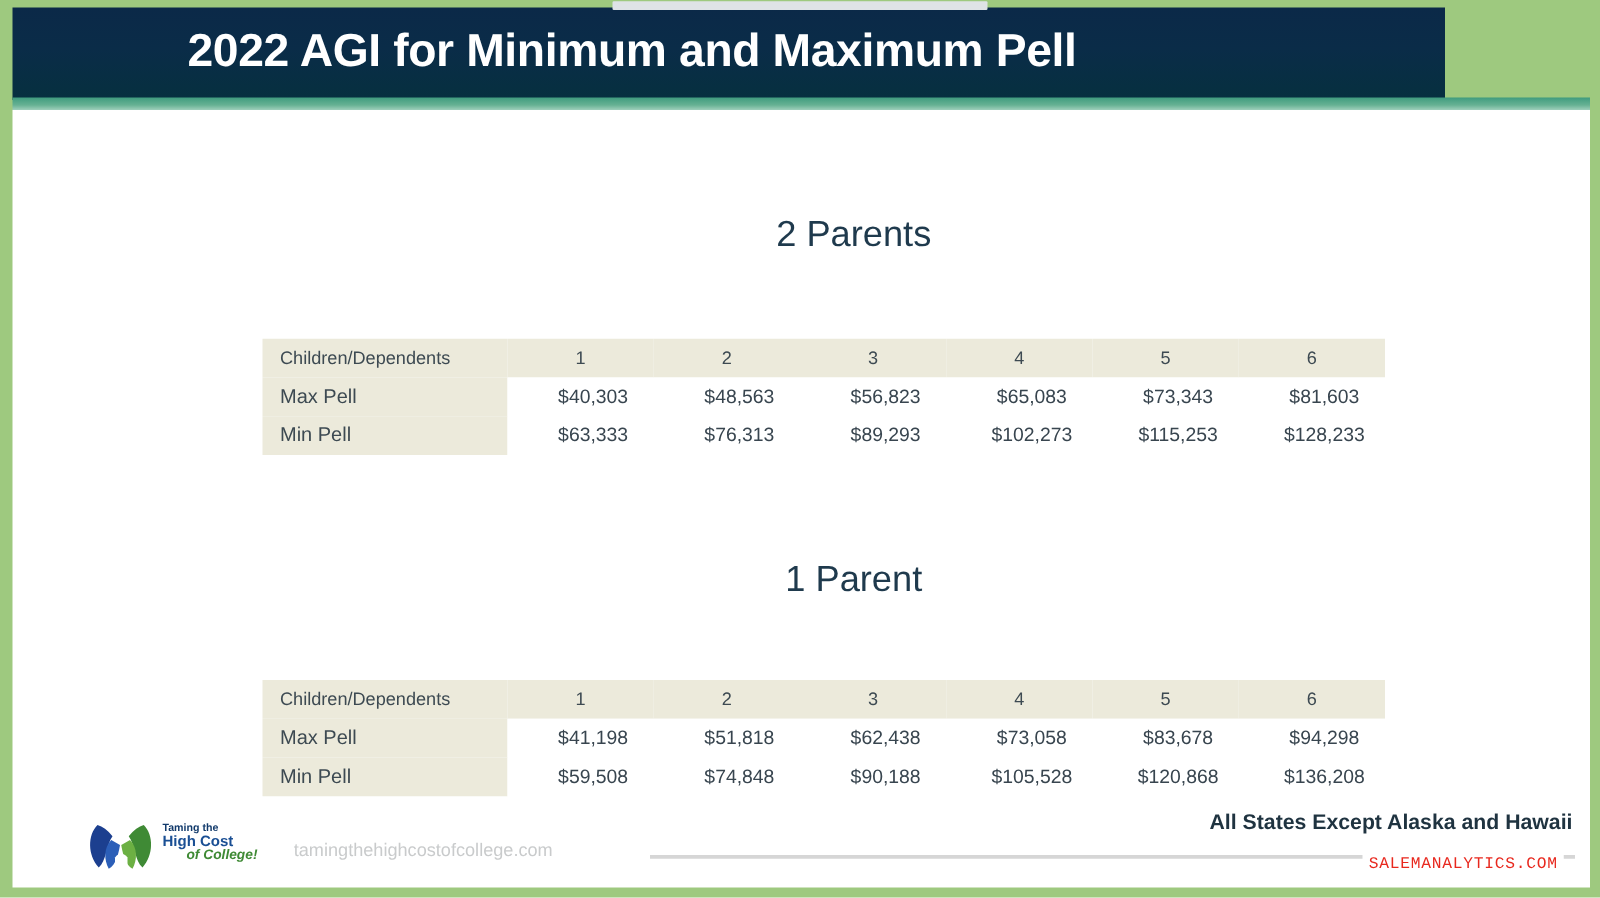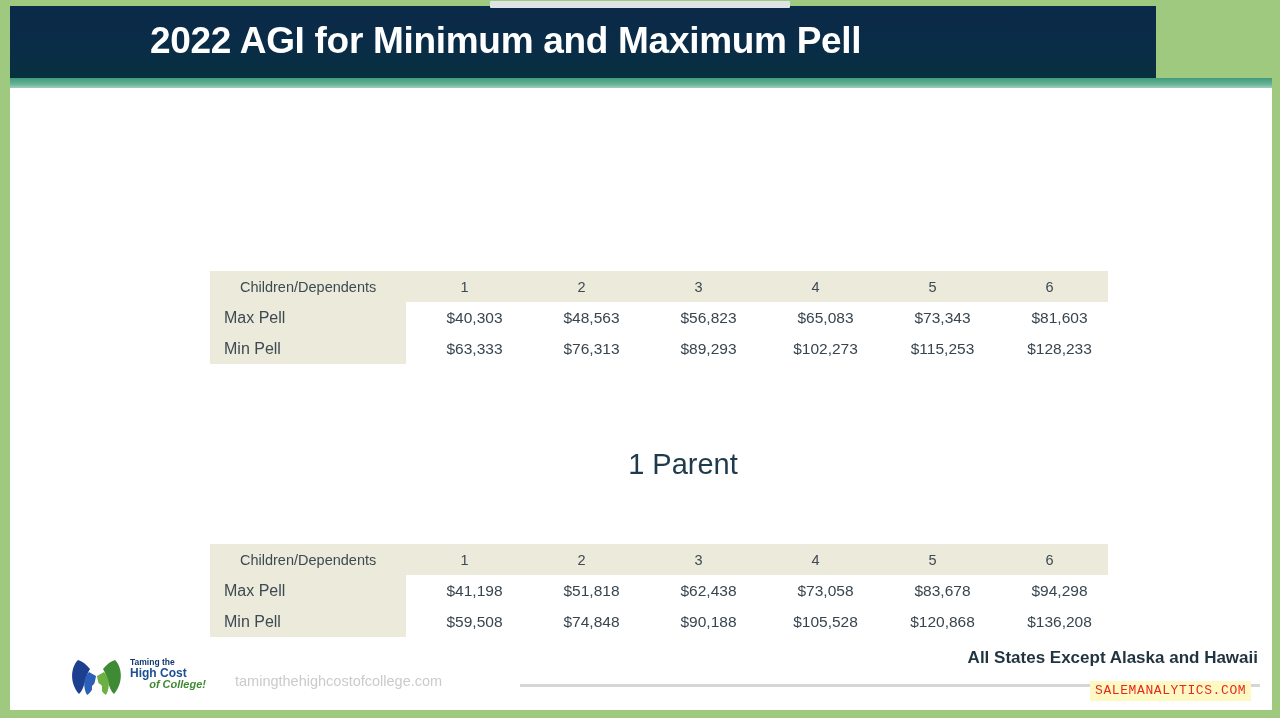--- a/index.html
+++ b/index.html
@@ -115,21 +115,21 @@
 
   .pell-table thead th {
     background: #eceadb;
     text-align: center;
     font-weight: normal;
     color: #3d4a52;
     font-size: 14.5px;
   }
   .pell-table thead th.col-label {
     text-align: left;
-    padding-left: 30px;
+    padding-left: 14px;
     font-size: 14.5px;
   }
 
   .pell-table tbody th.row-label {
     background: #eceadb;
     text-align: left;
     padding-left: 14px;
     font-weight: normal;
     color: #3d4a52;
     font-size: 16px;
@@ -201,21 +201,21 @@
   }
   .logo-l1 { font-size: 8.5px; color: #123a6b; font-weight: bold; font-family: "Liberation Sans", sans-serif; }
   .logo-l2 { font-size: 12px; color: #1a4f94; font-weight: bold; font-family: "Liberation Sans", sans-serif; }
   .logo-l3 { font-size: 11px; color: #3f8a35; font-weight: bold; font-style: italic; font-family: "Liberation Sans", sans-serif; text-align: right; }
 
   
   .watermark {
     position: absolute;
     left: 1090px;
     top: 681px;
-    background: #fef9c3;
+    background: #ffffff;
     color: #e8281e;
     font-family: "Liberation Mono", monospace;
     font-size: 13px;
     letter-spacing: 0.6px;
     padding: 2px 5px 3px 5px;
     white-space: nowrap;
   }
 </style>
 </head>
 <body>
@@ -225,20 +225,21 @@
   <div class="title-band">
     <div class="title-text">2022 AGI for Minimum and Maximum Pell</div>
   </div>
 
   <div class="accent-stripe"></div>
 
   <div class="top-overlay-bar"></div>
 
   <div class="slide-body">
 
+    <div id="heading-2parents" class="section-heading">2 Parents</div>
 
     <table id="table-2parents" class="pell-table">
       <colgroup>
         <col class="w-label">
           <col class="w-data">
           <col class="w-data">
           <col class="w-data">
         <col class="w-data">
           <col class="w-data">
           <col class="w-data">

